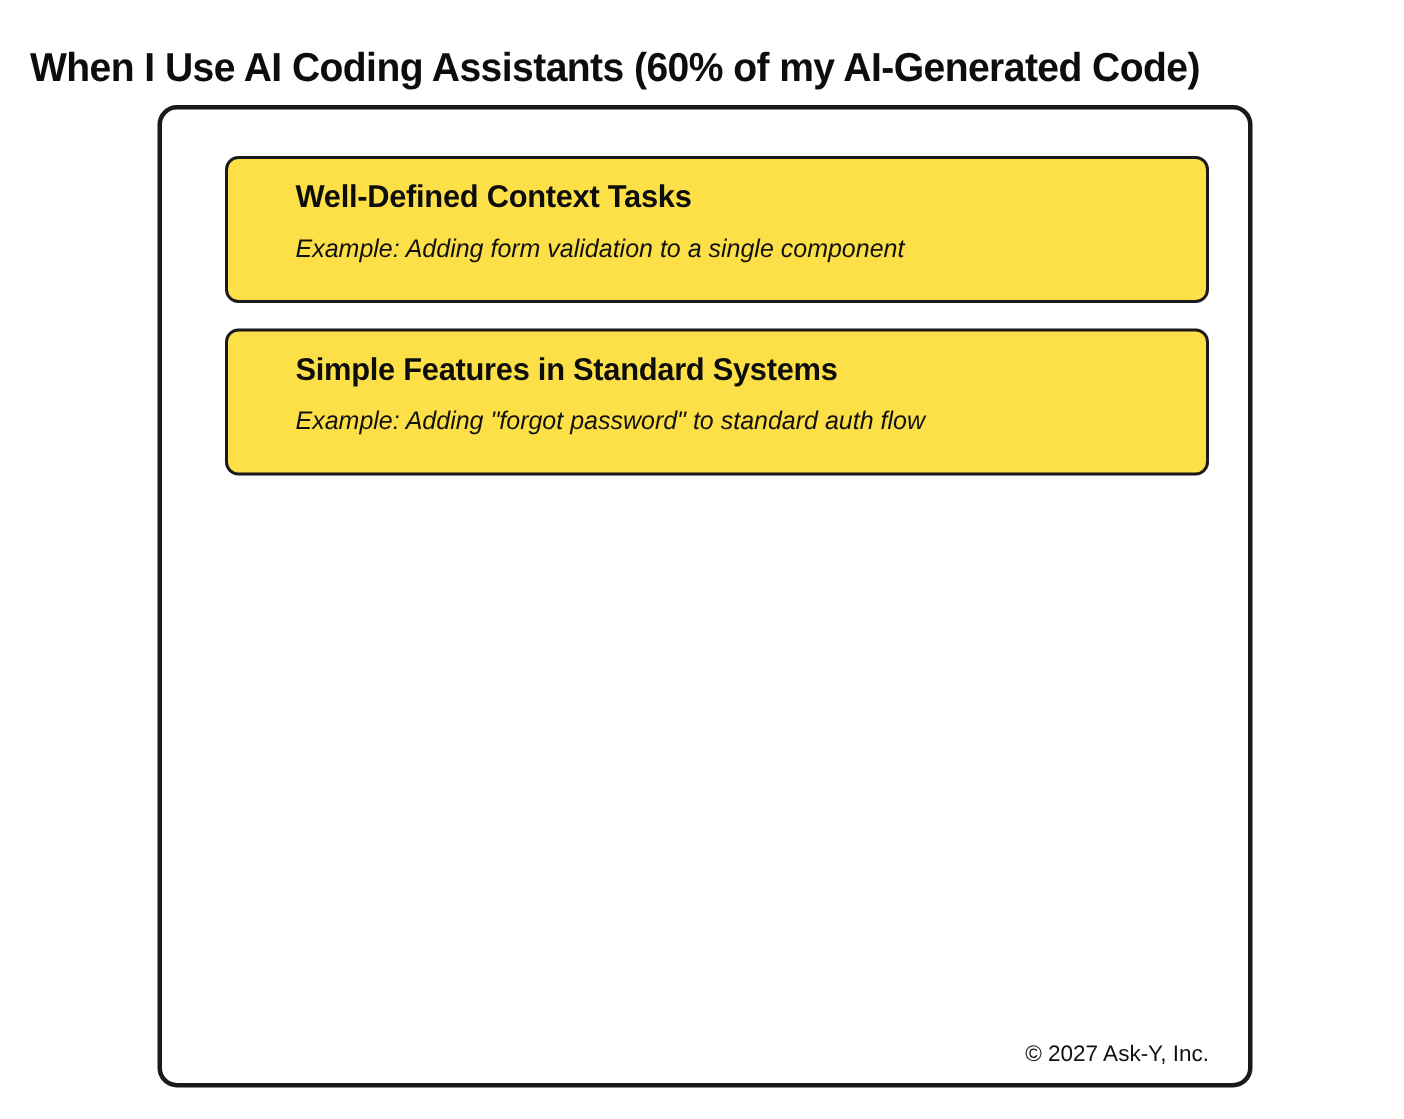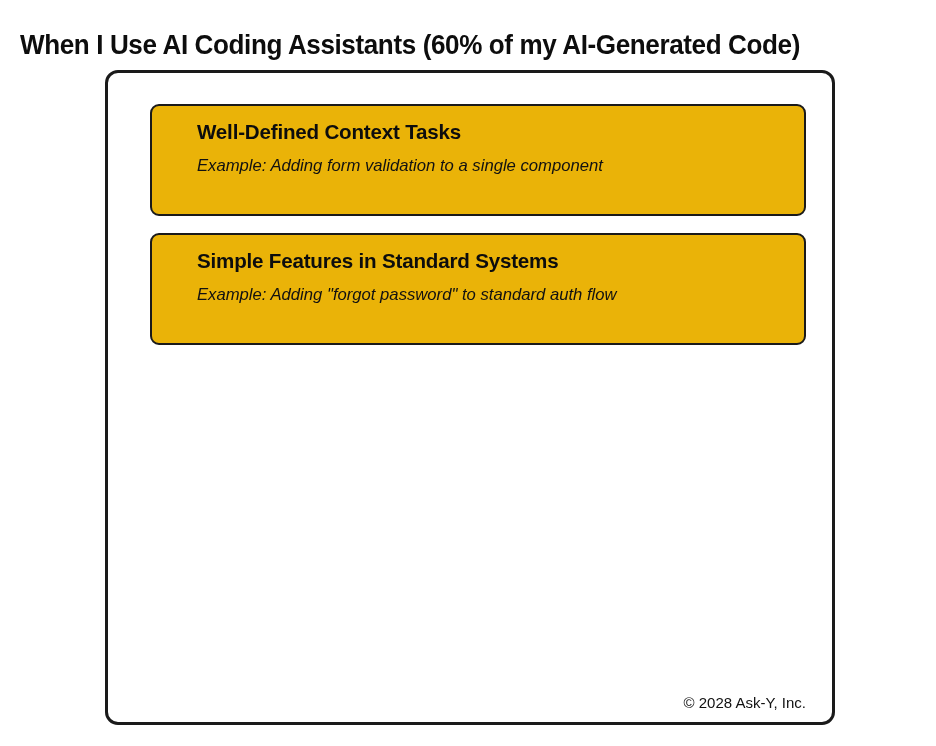--- a/index.html
+++ b/index.html
@@ -46,24 +46,24 @@
   #card-list {
     position: absolute;
     left: 42px;
     top: 31px;
     width: 656px;
   }
 
   .card {
     box-sizing: border-box;
     width: 656px;
-    height: 112px;
+    height: 98px;
     border: 2.5px solid #1a1a1a;
     border-radius: 9px;
-    background: #eab308;
+    background: #fde047;
     margin-bottom: 17px;
     position: relative;
     overflow: hidden;
     text-decoration: underline;
   }
   .card:last-of-type { margin-bottom: 16px; padding-left: 44px; }
 
   .card-heading {
     position: absolute;
     left: 45px;
@@ -121,15 +121,15 @@
 
 
 
     <div class="card">
       <div class="card-heading">Simple Features in Standard Systems</div>
       <div class="card-example">Example: Adding "forgot password" to standard auth flow</div>
     </div>
 
   </div>
 
-  <div id="copyright">© 2028 Ask-Y, Inc.</div>
+  <div id="copyright">© 2027 Ask-Y, Inc.</div>
 
 </div>
 
 </body></html>

